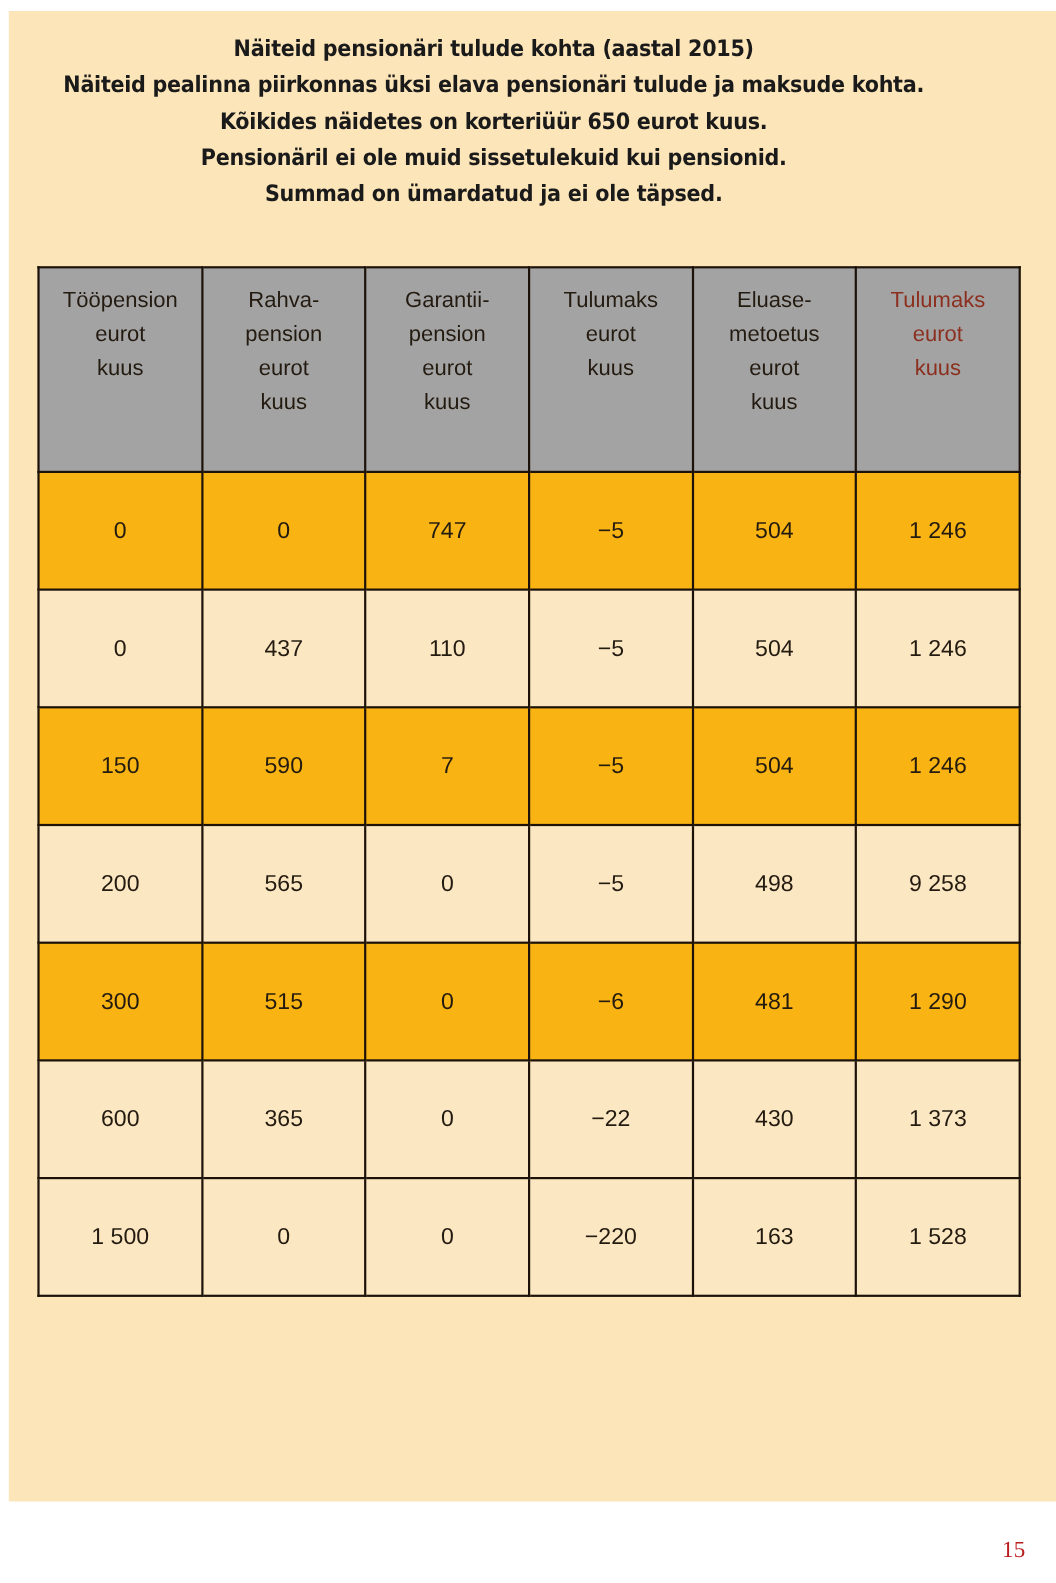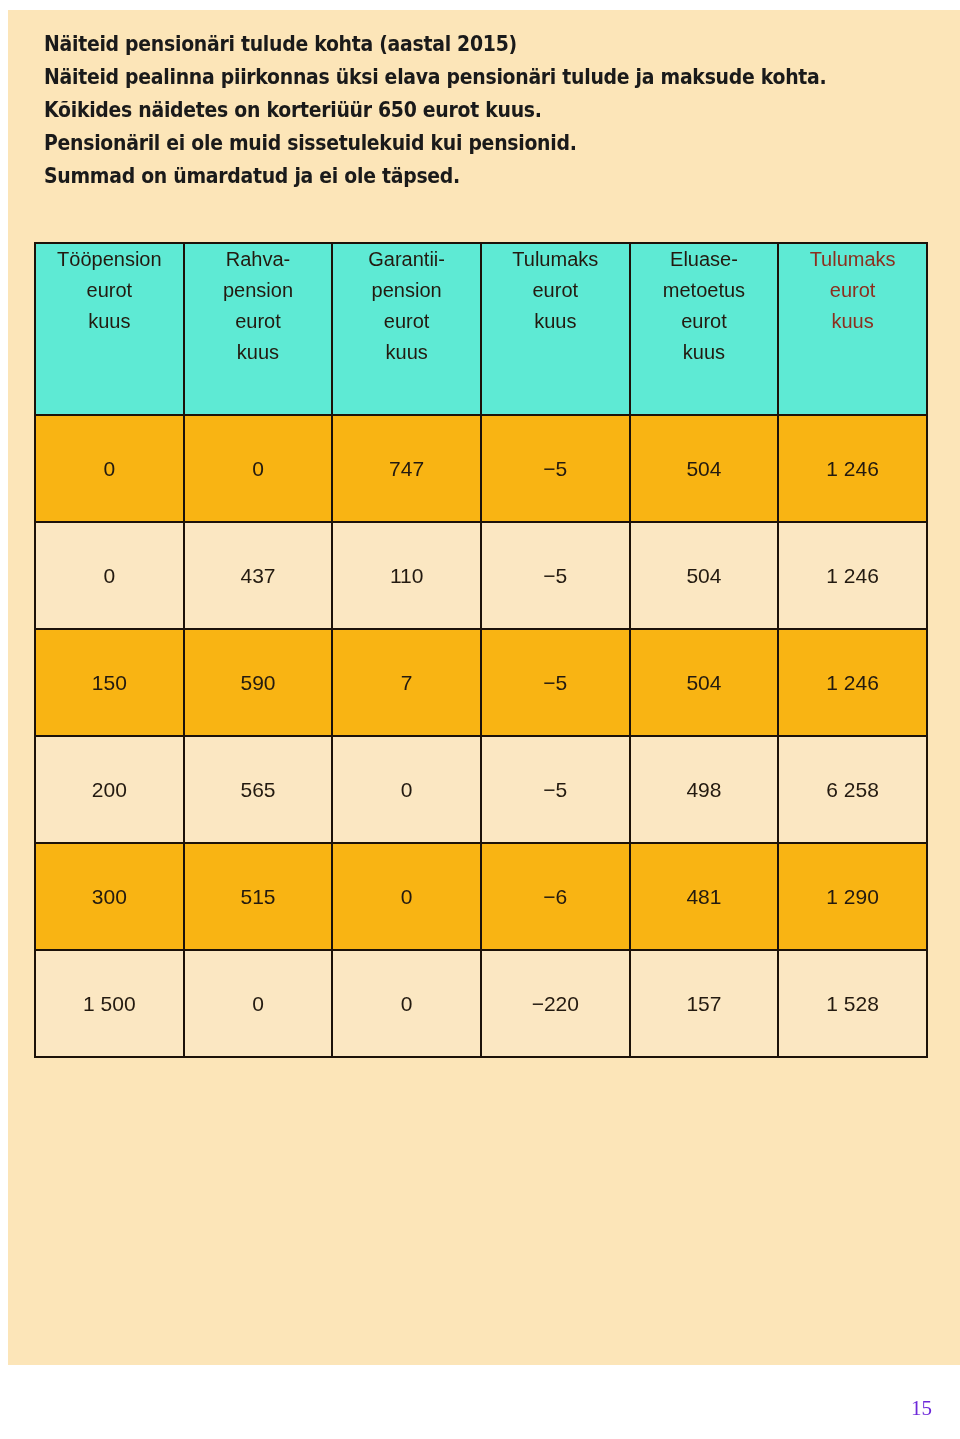--- a/index.html
+++ b/index.html
@@ -31,20 +31,21 @@
     height: 1355px;
     background: #fce5b8;
   }
 
   
   #intro {
     position: absolute;
     left: 36px;
     top: 18px;
     width: 880px;
+    text-align: center;
   }
   #intro .line {
     font-family: "DejaVu Sans", "Liberation Sans", sans-serif;
     font-weight: bold;
     font-size: 20.5px;
     line-height: 33px;
     color: #1a1a1a;
     letter-spacing: -0.3px;
     transform: scaleX(0.92);
     transform-origin: left center;
@@ -63,25 +64,25 @@
   #table col { width: 148.66px; }
 
   #table th, #table td {
     border: 2px solid #1c1209;
     padding: 0;
     margin: 0;
   }
 
   #table thead th {
     height: 170px;
-    background: #5eead4;
+    background: #a3a3a3;
     vertical-align: top;
     text-align: center;
     font-weight: normal;
-    padding-top: 0;
+    padding-top: 14px;
   }
   .hdr-line {
     font-family: "Liberation Sans", sans-serif;
     font-size: 20px;
     line-height: 31px;
     color: #231a10;
     font-weight: normal;
   }
   th.netotulud .hdr-line { color: #8c2f1f; }
 
@@ -113,21 +114,21 @@
   #note .hl { color: #a8342a; }
   #note .nl { display: block; transform: scaleX(0.95); }
 
   
   #pageno {
     position: absolute;
     right: 28px;
     top: 1396px;
     font-family: "Liberation Serif", serif;
     font-size: 21px;
-    color: #6d28d9;
+    color: #b91c1c;
   }
 </style>
 </head>
 <body>
 
 <div id="page">
 
   <div id="panel">
 
     <div id="intro">
@@ -208,36 +209,44 @@
           <td>−5</td>
           <td>504</td>
           <td class="net">1 246</td>
         </tr>
         <tr class="row-even">
           <td>200</td>
           <td>565</td>
           <td>0</td>
           <td>−5</td>
           <td>498</td>
-          <td class="net">6 258</td>
+          <td class="net">9 258</td>
         </tr>
         <tr class="row-odd">
           <td>300</td>
           <td>515</td>
           <td>0</td>
           <td>−6</td>
           <td>481</td>
           <td class="net">1 290</td>
         </tr>
         <tr class="row-even">
+          <td>600</td>
+          <td>365</td>
+          <td>0</td>
+          <td>−22</td>
+          <td>430</td>
+          <td class="net">1 373</td>
+        </tr>
+        <tr class="row-even">
           <td>1 500</td>
           <td>0</td>
           <td>0</td>
           <td>−220</td>
-          <td>157</td>
+          <td>163</td>
           <td class="net">1 528</td>
         </tr>
       </tbody>
     </table>
 
 
   </div>
 
   <div id="pageno">15</div>
 

